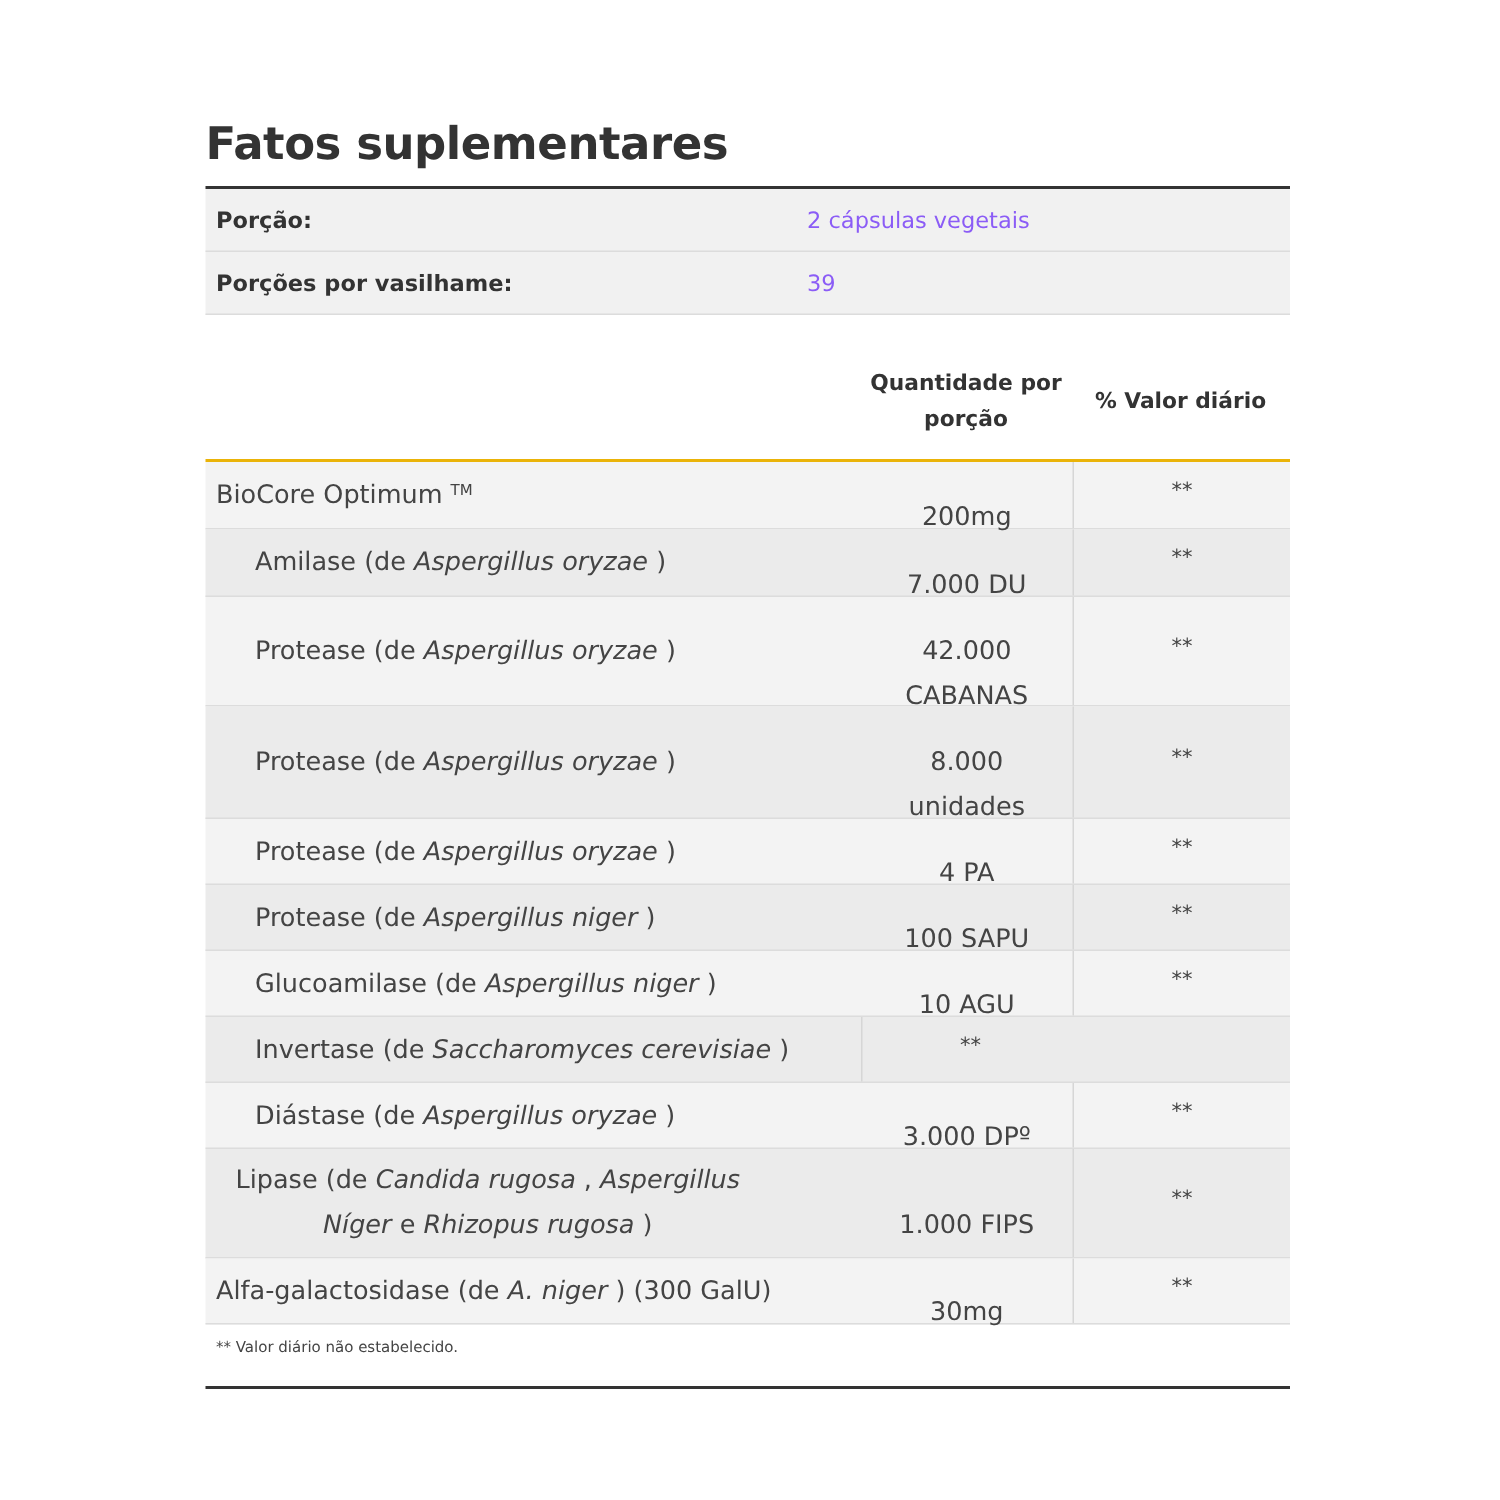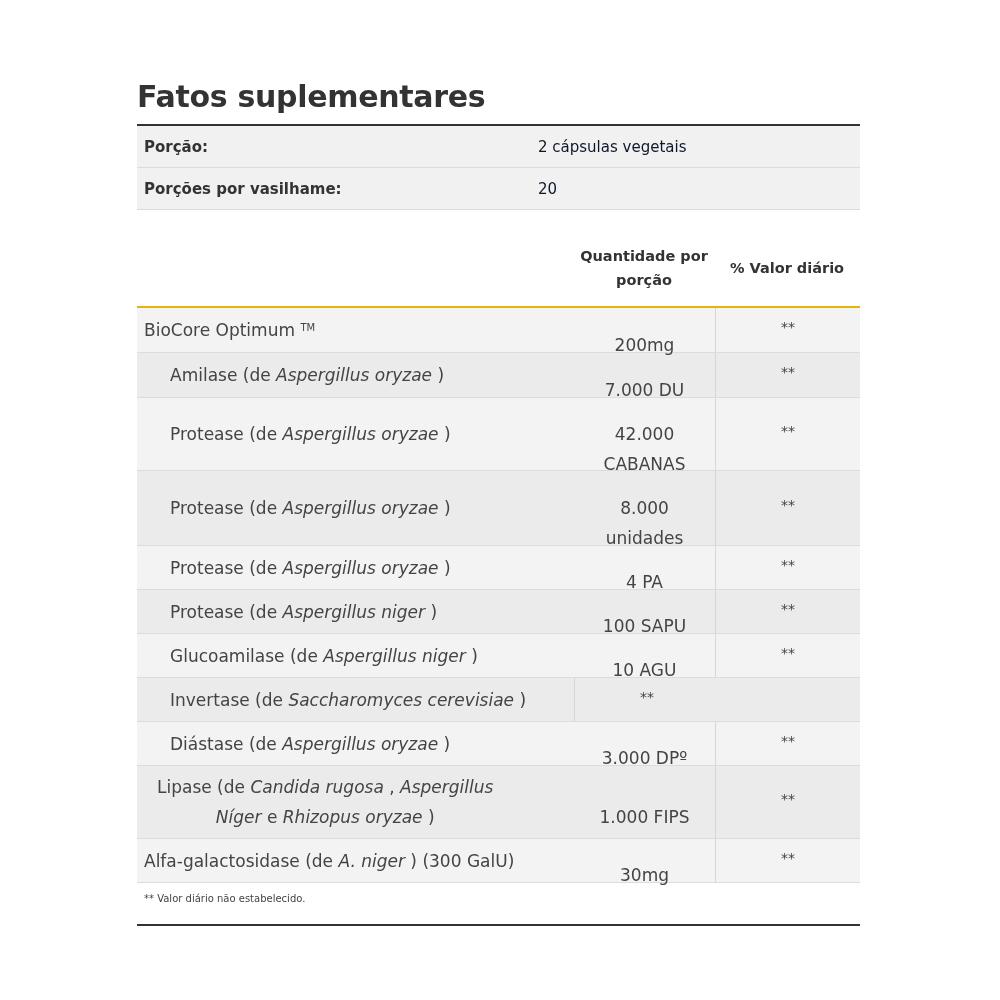--- a/index.html
+++ b/index.html
@@ -2,21 +2,21 @@
 <html><head>
 <meta charset="utf-8">
 <style>
   html, body { margin:0; padding:0; background:#ffffff; }
   body { width:1000px; height:1000px; position:relative; font-family:"DejaVu Sans", sans-serif; color:#333; }
   .wrap { position:absolute; left:137px; top:80px; width:723px; }
   h1 { font-size:30px; font-weight:600; margin:0; height:44px; line-height:34px; color:#333; letter-spacing:-0.3px; }
   .serving { border-top:2px solid #333; }
   .srow { display:flex; height:41px; align-items:center; background:#f1f1f1; border-bottom:1px solid #dcdcdc; font-size:15px; }
   .srow .lbl { width:394px; padding-left:7px; font-weight:600; color:#333; }
-  .srow .val { color:#0f172a; }
+  .srow .val { color:#8b5cf6; }
   .gap { height:20px; }
   .head { display:flex; height:76px; align-items:center; border-bottom:2px solid #eab308; font-size:14.5px; font-weight:600; color:#333; }
   .head .c1 { width:437px; }
   .head .c2 { width:140px; text-align:center; line-height:24px; }
   .head .c3 { width:146px; text-align:center; }
   .row { display:flex; align-items:stretch; border-bottom:1px solid #dcdcdc; font-size:17px; color:#444; }
   .row.a { background:#f3f3f3;justify-content:space-between; }
   .row.b { background:#ebebeb; }
   .row .c1 { width:437px; display:flex; align-items:center; padding:0 0 0 7px; box-sizing:border-box; }
   .row .c1.sub { padding-left:33px; }
@@ -33,21 +33,21 @@
 <div class="wrap">
   <h1>Fatos suplementares</h1>
 
   <div class="serving">
     <div class="srow">
       <span class="lbl">Porção:</span>
       <span class="val">2 cápsulas vegetais</span>
     </div>
     <div class="srow">
       <span class="lbl">Porções por vasilhame:</span>
-      <span class="val">20</span>
+      <span class="val">39</span>
     </div>
   </div>
 
   <div class="gap"></div>
 
   <div class="head">
     <div class="c1"></div>
     <div class="c2">
       <span>Quantidade por</span><br>
       <span>porção</span>
@@ -141,21 +141,21 @@
         <span style="white-space:pre"> )</span>
       </div>
     <div class="c2">3.000 DPº</div>
     <div class="c3">**</div>
   </div>
 
   <div class="row b" style="height:72px">
     <div class="c1 sub" style="padding-left:20px">
       <span class="lip">
         <span style="white-space:pre">Lipase (de </span><i>Candida rugosa</i><span style="white-space:pre"> , </span><i>Aspergillus</i><br>
-        <i>Níger</i><span style="white-space:pre"> e </span><i>Rhizopus oryzae</i><span style="white-space:pre"> )</span>
+        <i>Níger</i><span style="white-space:pre"> e </span><i>Rhizopus rugosa</i><span style="white-space:pre"> )</span>
       </span>
     </div>
     <div class="c2">1.000 FIPS</div>
     <div class="c3">**</div>
   </div>
 
   <div class="row a" style="height:43px">
     <div class="c1">
         <span style="white-space:pre">Alfa-galactosidase (de </span>
         <i>A. niger</i>

